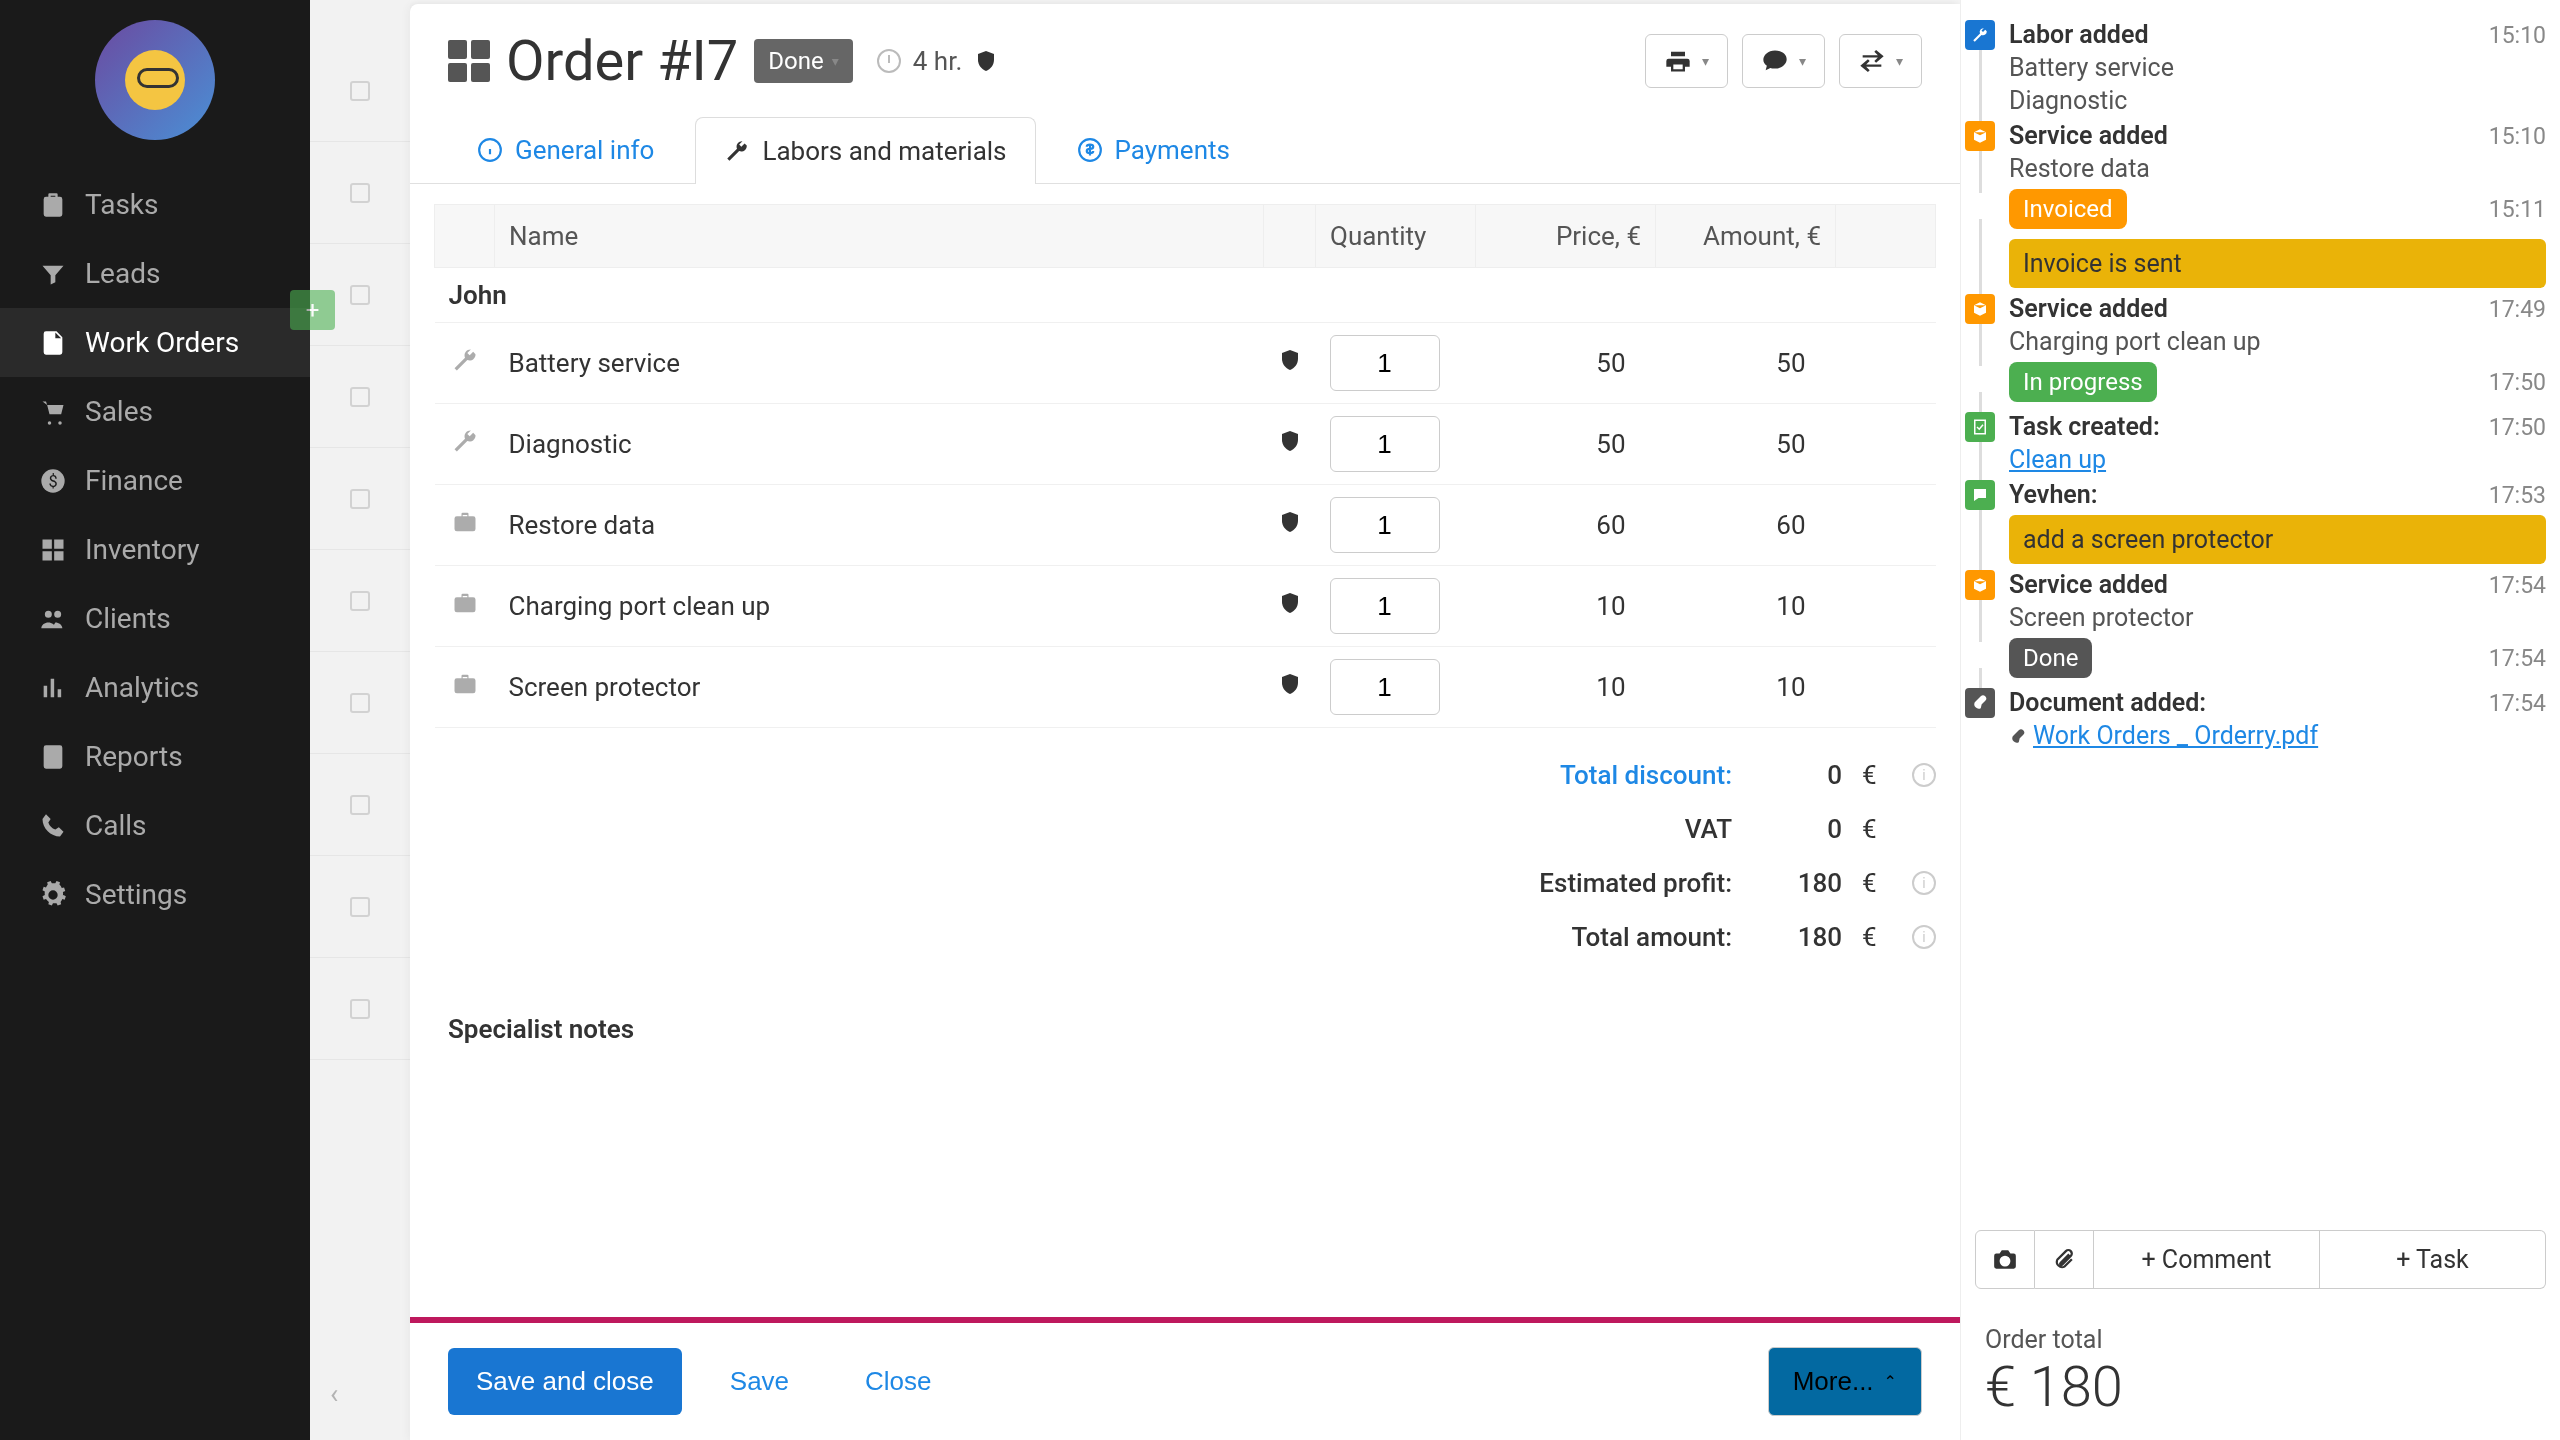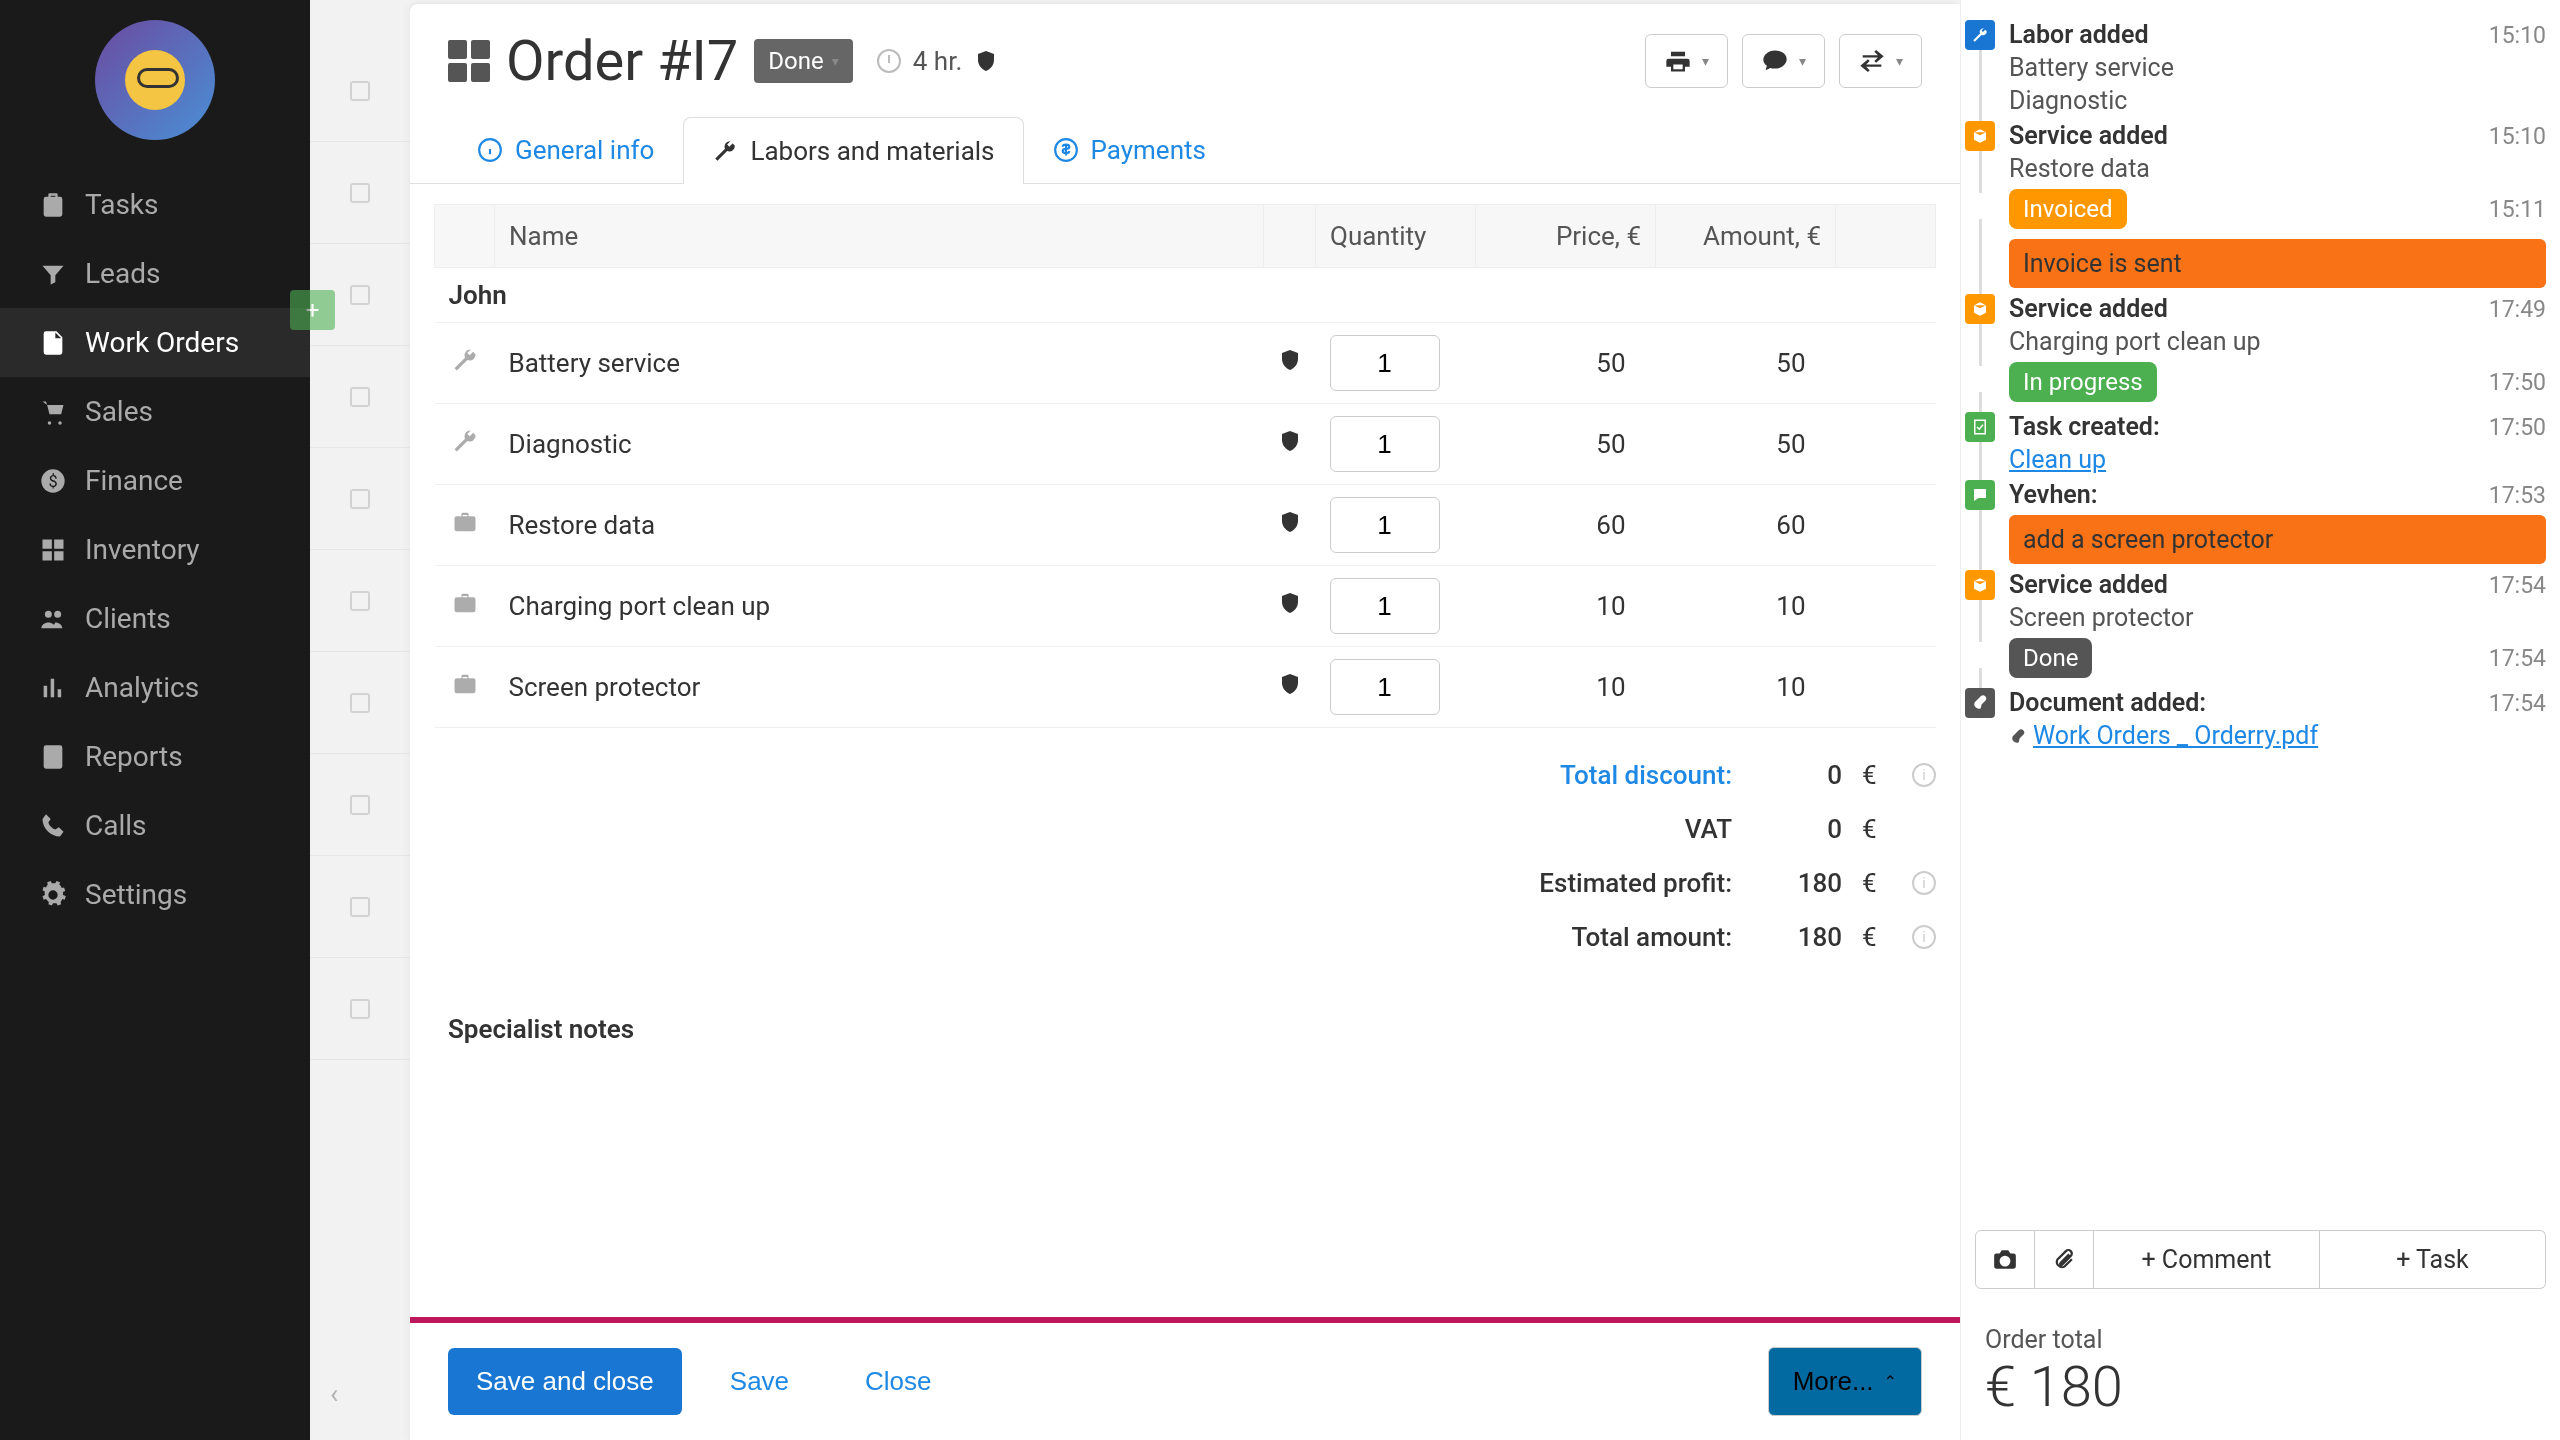--- a/index.html
+++ b/index.html
@@ -33,21 +33,21 @@
 .clock-icon { width: 24px; height: 24px; border: 2px solid #bbb; border-radius: 50%; position: relative; }
 .clock-icon::after { content: ""; position: absolute; top: 4px; left: 9px; width: 2px; height: 8px; background: #bbb; }
 .time-text { font-size: 26px; color: #555; }
 .shield-small { width: 24px; height: 28px; }
 .header-actions { margin-left: auto; display: flex; gap: 14px; }
 .hdr-btn { border: 1px solid #ccc; background: #fff; border-radius: 6px; padding: 12px 18px; display: flex; align-items: center; gap: 10px; cursor: pointer; }
 .hdr-btn svg { width: 28px; height: 28px; }
 .chev { font-size: 14px; color: #888; }
 
 
-.tabs { display: flex; gap: 0; padding: 10px 38px 0; border-bottom: 1px solid #e0e0e0; }
+.tabs { display: flex; gap: 12px; padding: 10px 38px 0; border-bottom: 1px solid #e0e0e0; }
 .tab { display: flex; align-items: center; gap: 12px; padding: 18px 28px; font-size: 26px; color: #1e88e5; cursor: pointer; border: 1px solid transparent; border-bottom: none; border-radius: 8px 8px 0 0; }
 .tab.active { color: #333; border-color: #ddd; background: #fff; position: relative; top: 1px; }
 .tab-icon { width: 26px; height: 26px; }
 
 
 .content { flex: 1; overflow-y: auto; padding: 0 0 0 0; position: relative; }
 .content::-webkit-scrollbar { width: 10px; }
 .content::-webkit-scrollbar-thumb { background: #ccc; border-radius: 5px; }
 .table { width: calc(100% - 48px); margin: 20px 24px 0 24px; border-collapse: collapse; }
 .table thead th { background: #f7f7f7; text-align: left; padding: 16px 14px; font-weight: 400; font-size: 26px; color: #555; border: 1px solid #eee; }
@@ -84,21 +84,21 @@
 .tl-item { display: flex; gap: 14px; margin-bottom: 6px; position: relative; }
 .tl-icon { width: 30px; height: 30px; border-radius: 4px; display: flex; align-items: center; justify-content: center; flex-shrink: 0; margin-left: 4px; z-index: 2; }
 .tl-icon svg { width: 18px; height: 18px; fill: #fff; }
 .tl-line { position: absolute; left: 18px; top: 30px; bottom: -10px; width: 3px; background: #ddd; }
 .tl-body { flex: 1; }
 .tl-head { display: flex; justify-content: space-between; align-items: baseline; }
 .tl-title { font-size: 25px; font-weight: 600; }
 .tl-time { font-size: 23px; color: #888; }
 .tl-sub { font-size: 25px; color: #555; margin-top: 4px; }
 .tl-status { display: inline-block; padding: 6px 14px; border-radius: 8px; color: #fff; font-size: 24px; margin-bottom: 4px; }
-.tl-bubble { background: #f97316; padding: 10px 14px; border-radius: 6px; font-size: 25px; margin-top: 6px; }
+.tl-bubble { background: #eab308; padding: 10px 14px; border-radius: 6px; font-size: 25px; margin-top: 6px; }
 .tl-link { color: #1e88e5; text-decoration: underline; }
 
 .action-row { display: flex; gap: 0; padding: 0 14px 16px; }
 .action-row .box { border: 1px solid #ccc; padding: 14px 16px; display: flex; align-items: center; justify-content: center; cursor: pointer; font-size: 25px; }
 .action-row .box:first-child { border-radius: 6px 0 0 6px; }
 .action-row .box + .box { border-left: none; }
 .action-row .box:last-child { border-radius: 0 6px 6px 0; }
 .action-row .box.grow { flex: 1; }
 
 .order-total { padding: 20px 24px; }

